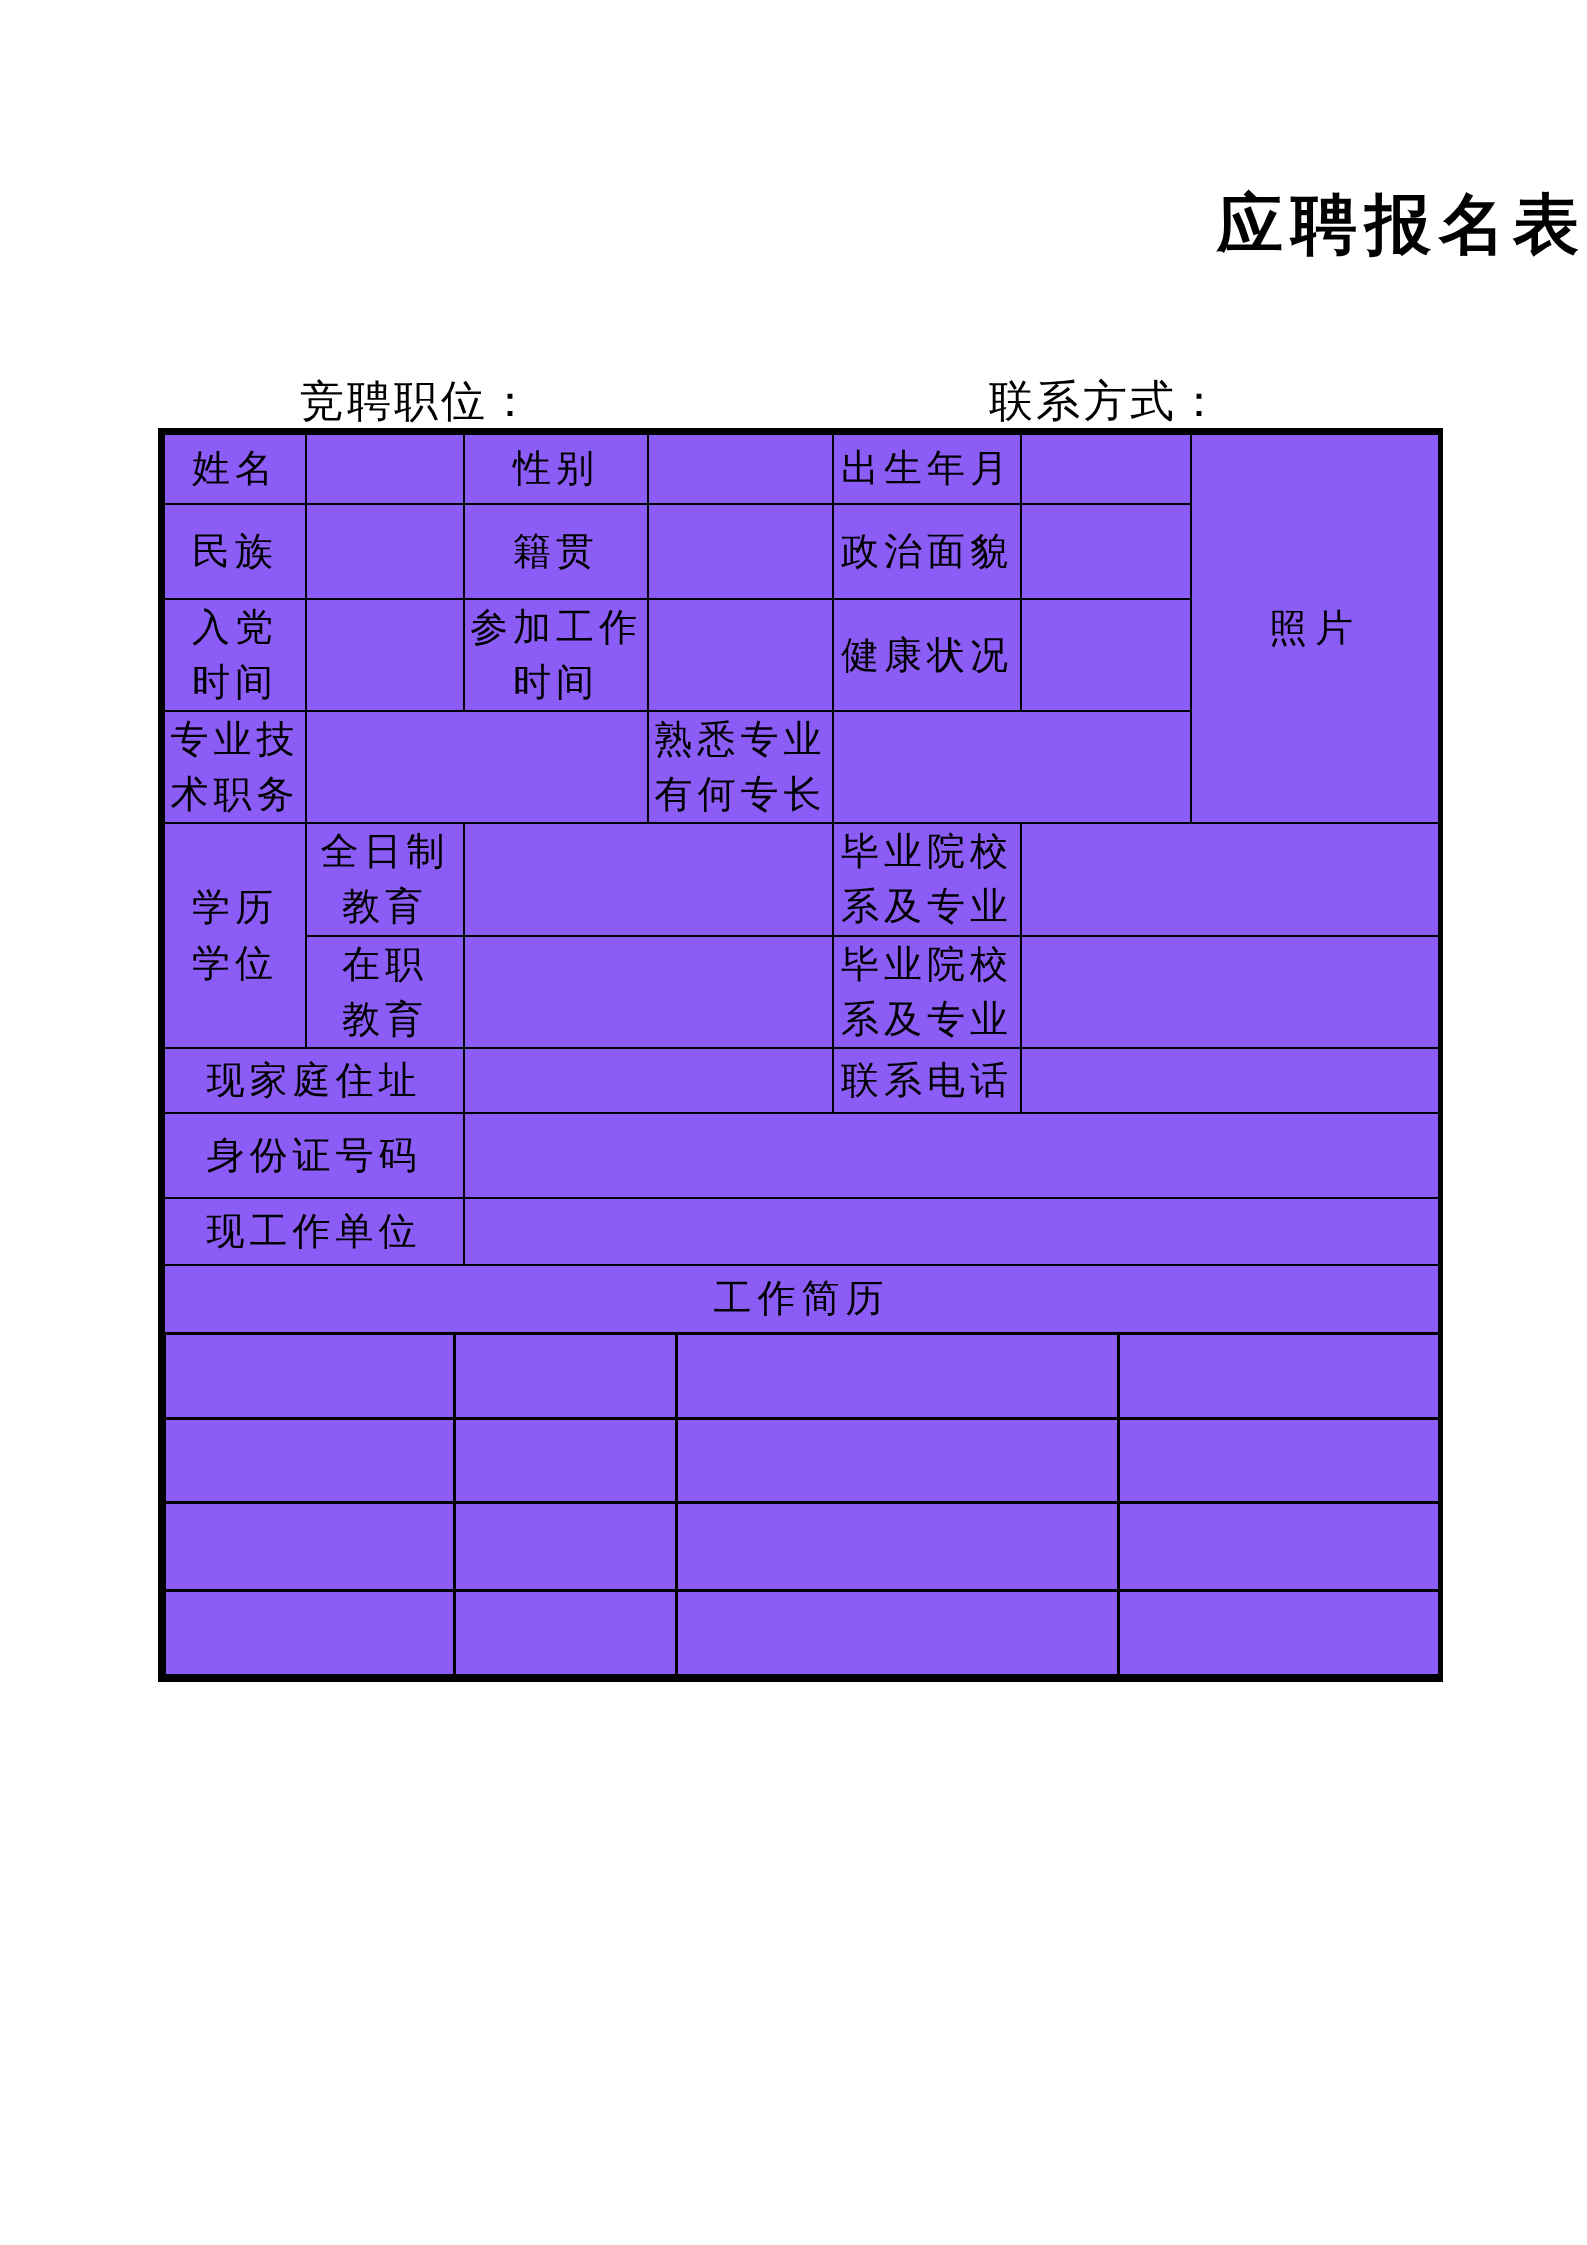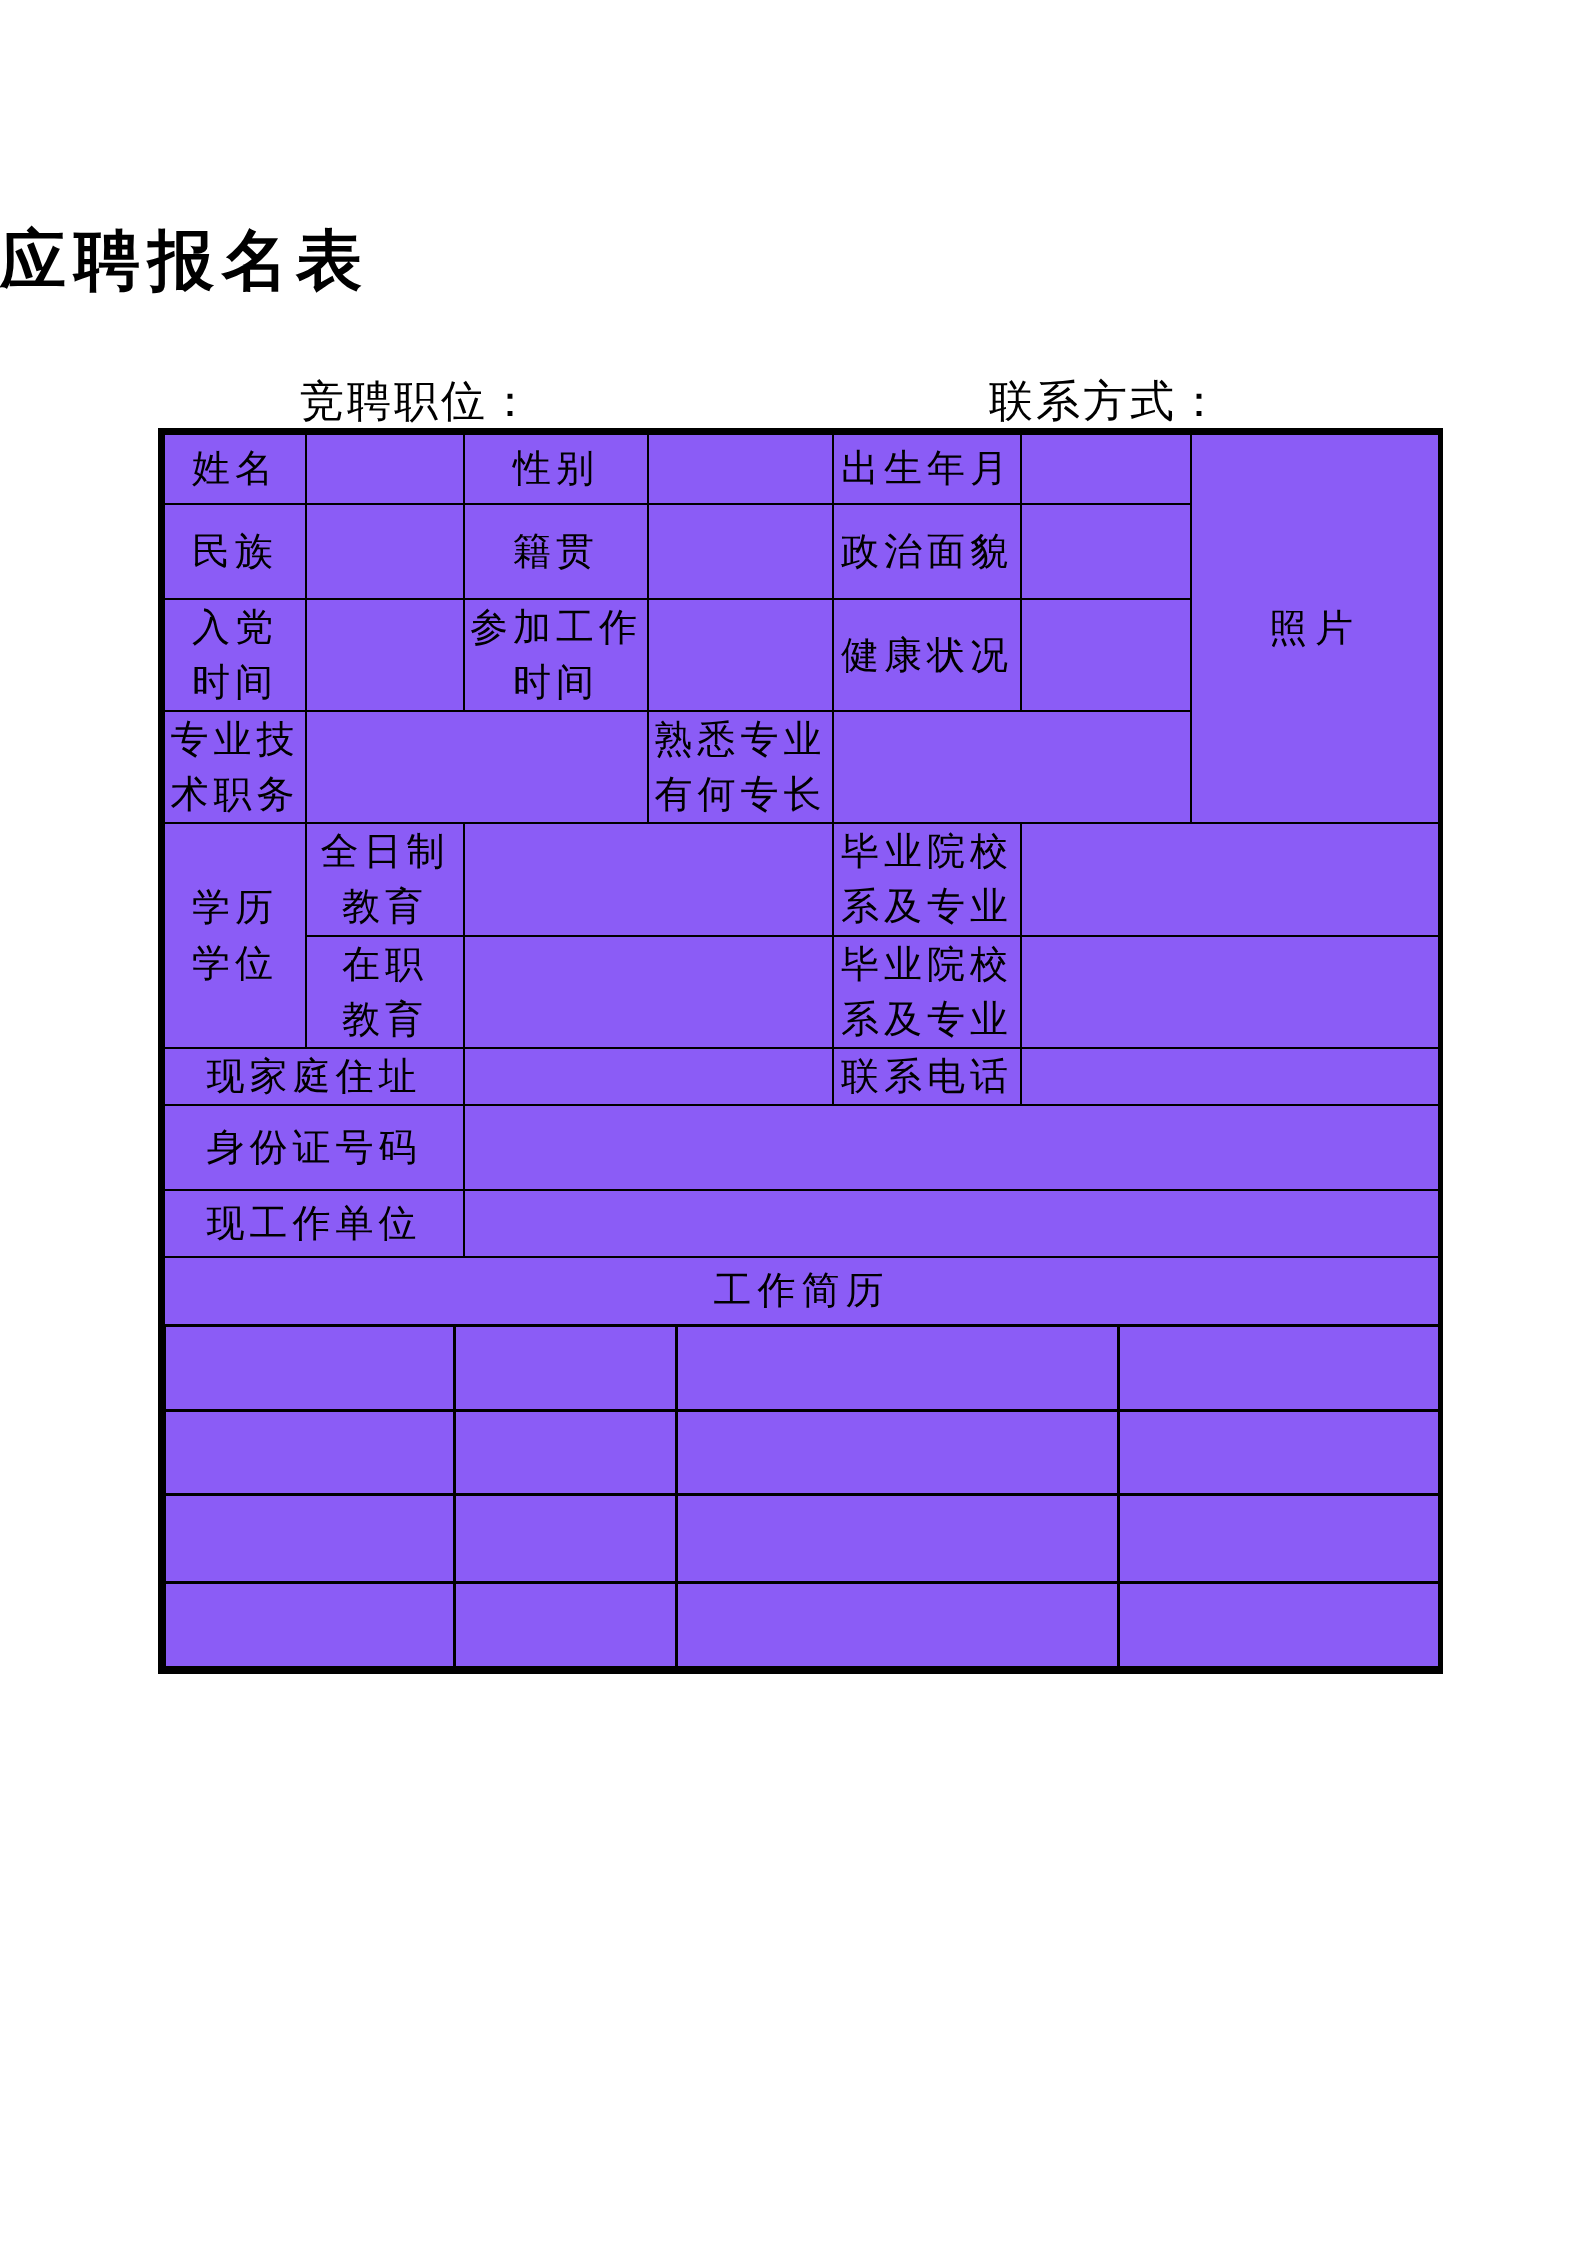--- a/index.html
+++ b/index.html
@@ -3,21 +3,21 @@
 <meta charset="utf-8">
 <style>
   * { margin:0; padding:0; box-sizing:border-box; }
   html,body { background:#ffffff; }
   body {
     width:1587px; height:2245px; position:relative;
     font-family:"DejaVu Serif", serif; color:#000;
   }
   .doc-title {
     position:absolute; top:180px; left:0; width:100%;
-    text-align:left; font-size:66px; font-weight:bold; letter-spacing:8px;margin-top:36px;
+    text-align:right; font-size:66px; font-weight:bold; letter-spacing:8px;
   }
   .meta-label { position:absolute; font-size:44px; letter-spacing:3px; }
   .meta-position { left:300px; top:372px; }
   .meta-contact  { left:989px; top:372px; }
 
   .form-wrap {
     position:absolute; left:158px; top:428px; width:1285px;
     border:5px solid #000; background:#8b5cf6;
   }
   table { border-collapse:collapse; table-layout:fixed; width:100%; }
@@ -101,21 +101,21 @@
       <td colspan="2"></td>
     </tr>
     <tr style="height:110px">
       <td class="lbl">在职
 教育</td>
       <td colspan="2"></td>
       <td class="lbl">毕业院校
 系及专业</td>
       <td colspan="2"></td>
     </tr>
-    <tr style="height:57px">
+    <tr style="height:65px">
       <td class="lbl" colspan="2">现家庭住址</td>
       <td colspan="2"></td>
       <td class="lbl">联系电话</td>
       <td colspan="2"></td>
     </tr>
     <tr style="height:85px">
       <td class="lbl" colspan="2">身份证号码</td>
       <td colspan="5"></td>
     </tr>
     <tr style="height:67px">

